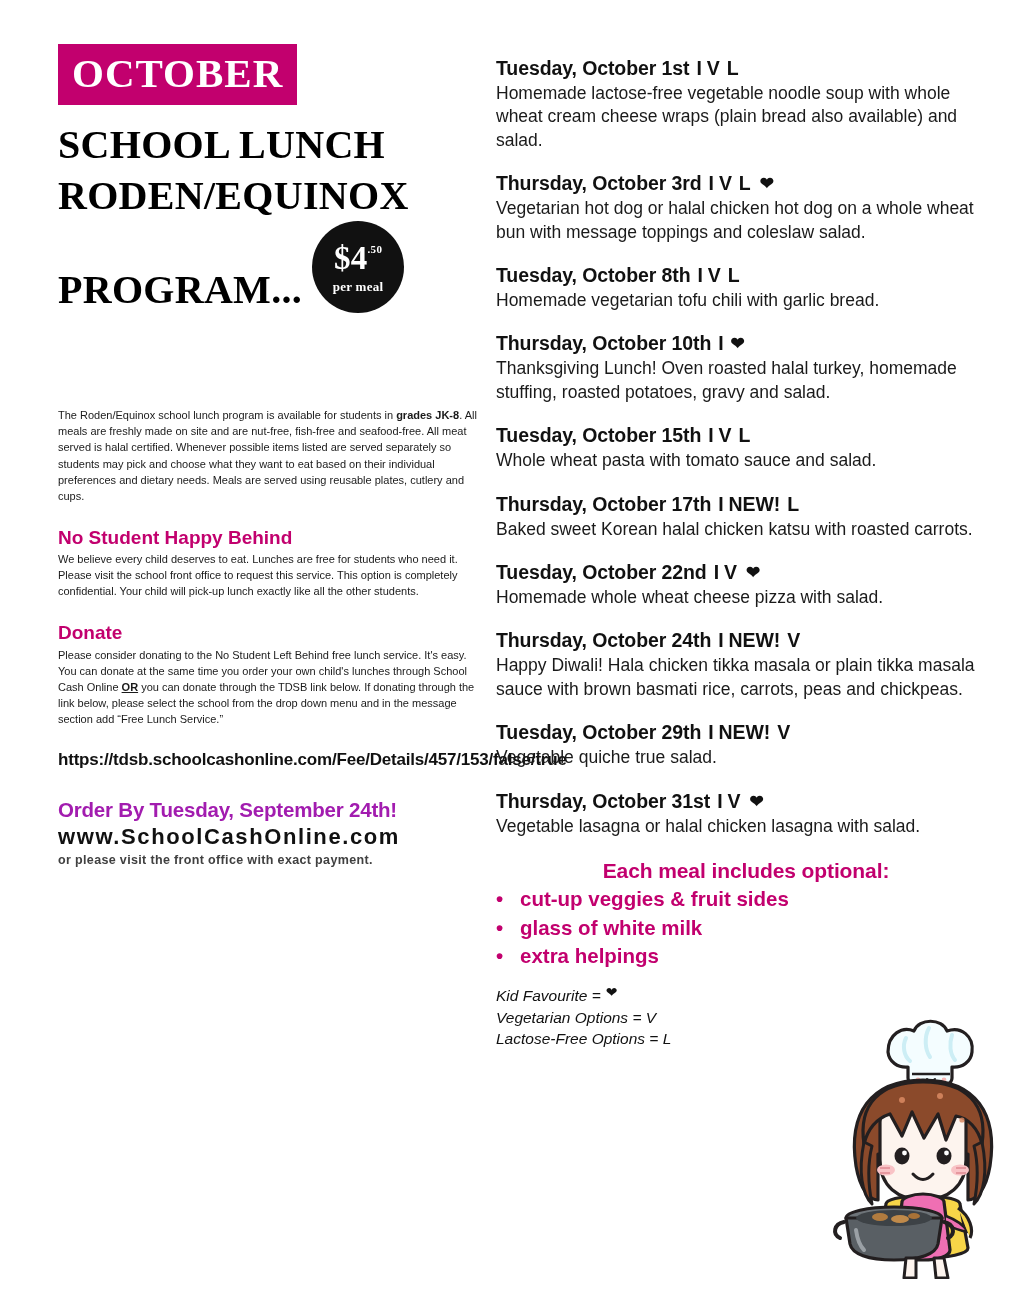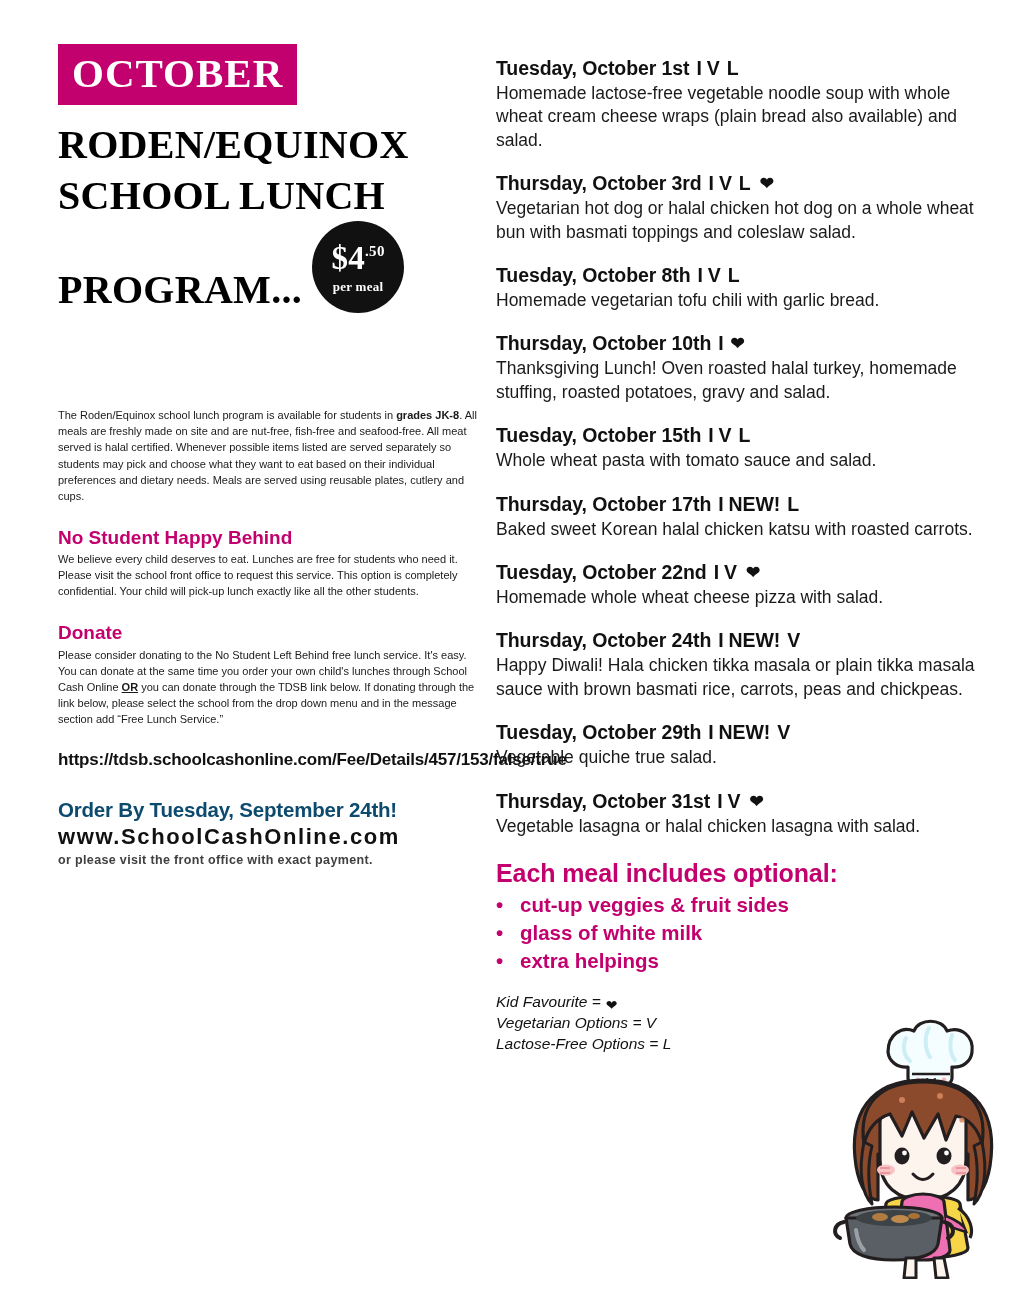--- a/index.html
+++ b/index.html
@@ -80,21 +80,21 @@
 
   .price-main {
     font-size: 33px;
     font-weight: bold;
     line-height: 1;
     display: flex;
     align-items: flex-start;
   }
 
   .price-cents {
-    font-size: 15px;
+    font-size: 11px;
     font-weight: bold;
     line-height: 1;
     margin-top: 2px;
   }
 
   .price-sub {
     font-size: 13px;
     font-weight: bold;
     line-height: 1;
     margin-top: 5px;
@@ -122,21 +122,21 @@
     margin-top: 22px;
     font-size: 17px;
     font-weight: bold;
     line-height: 1.35;
     color: #111111;
     letter-spacing: -0.2px;
   }
 
   .order-line {
     margin-top: 26px;
-    color: #0c4a6e;
+    color: #a21caf;
     font-size: 20.5px;
     font-weight: bold;
     line-height: 1.2;
     letter-spacing: -0.2px;
   }
 
   .scol-line {
     font-size: 22px;
     font-weight: bold;
     letter-spacing: 1.6px;
@@ -186,60 +186,61 @@
     line-height: 1.34;
     color: #1a1a1a;
     margin-top: 1px;
   }
 
   
   .optional-block { margin-top: 14px; }
 
   .optional-head {
     color: #C2006E;
-    font-size: 25px;
+    font-size: 21px;
     font-weight: bold;
     line-height: 1.35;
     letter-spacing: -0.1px;
+    text-align: center;
   }
 
   .optional-item {
     color: #C2006E;
     font-size: 20.5px;
     font-weight: bold;
     line-height: 1.38;
     display: flex;
   }
   .optional-bullet { width: 24px; flex: 0 0 24px; }
 
   .legend {
     margin-top: 15px;
     font-style: italic;
     font-size: 15.5px;
     line-height: 1.38;
     color: #111111;
   }
-  .legend-line { display: flex; align-items: flex-end; }
+  .legend-line { display: flex; align-items: flex-start; }
   .legend .heart { font-size: 14px; margin-left: 5px; font-style: normal; }
 
   
   .chef { position: absolute; left: 828px; top: 1004px; width: 190px; height: 275px; }
 </style>
 </head>
 <body>
 
 <div class="page">
 
   <div class="left-col">
 
     <div class="month-banner">OCTOBER</div>
 
     <div class="title-block">
+      <span class="title-line">SCHOOL LUNCH</span>
       <span class="title-line">RODEN/EQUINOX</span>
-      <span class="title-line">SCHOOL LUNCH</span>
       <span class="title-line-last">
         <span>PROGRAM...</span>
         <span class="price-badge">
           <span class="price-main">
             <span>$4</span>
               <span class="price-cents">.50</span>
           </span>
           <span class="price-sub">per meal</span>
         </span>
       </span>
@@ -272,21 +273,21 @@
           <div class="menu-desc">Homemade lactose-free vegetable noodle soup with whole wheat cream cheese wraps (plain bread also available) and salad.</div>
         </div>
         <div class="menu-entry">
           <div class="menu-day">
             <span>Thursday, October 3rd</span>
             <span class="sep">I</span>
             <span class="tag">V</span>
             <span class="tag">L</span>
             <span class="heart">❤</span>
           </div>
-          <div class="menu-desc">Vegetarian hot dog or halal chicken hot dog on a whole wheat bun with basmati toppings and coleslaw salad.</div>
+          <div class="menu-desc">Vegetarian hot dog or halal chicken hot dog on a whole wheat bun with message toppings and coleslaw salad.</div>
         </div>
         <div class="menu-entry">
           <div class="menu-day">
             <span>Tuesday, October 8th</span>
             <span class="sep">I</span>
             <span class="tag">V</span>
             <span class="tag">L</span>
           </div>
           <div class="menu-desc">Homemade vegetarian tofu chili with garlic bread.</div>
         </div>

